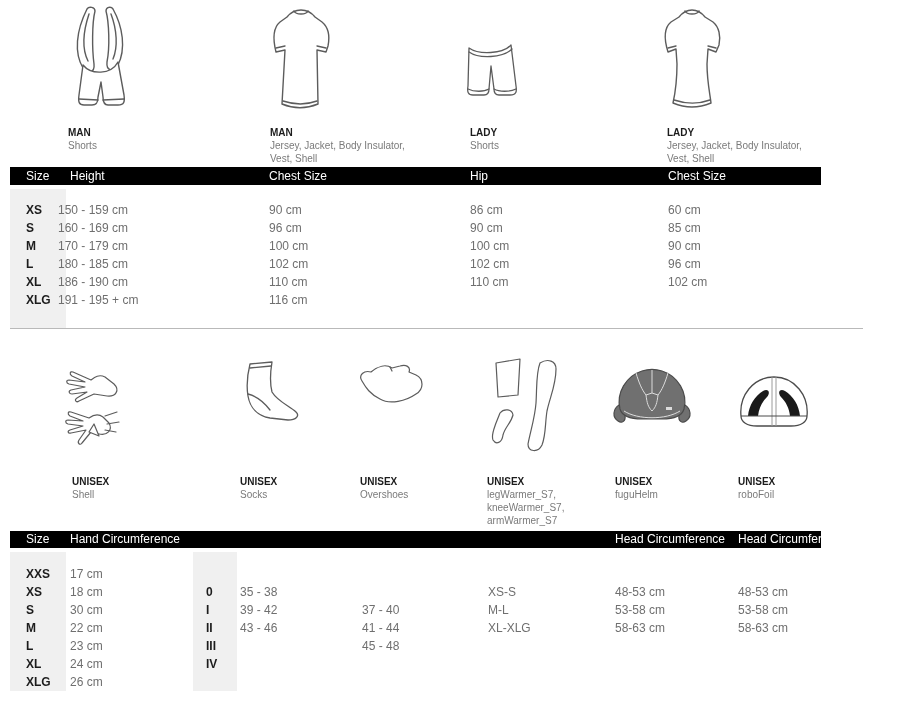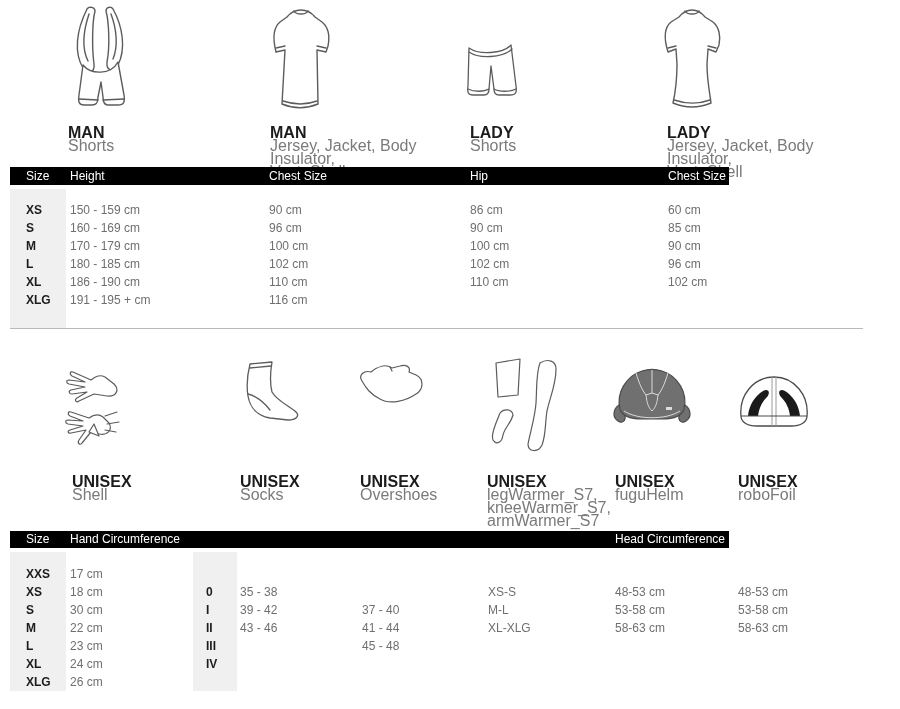--- a/index.html
+++ b/index.html
@@ -1,30 +1,30 @@
 <!DOCTYPE html>
 <html><head>
 <meta charset="utf-8">
 <style>
   html,body{margin:0;padding:0;background:#fff;}
   .page{position:relative;width:900px;height:709px;background:#ffffff;
         font-family:"Liberation Sans", sans-serif;overflow:hidden;}
   .figure{position:absolute;}
-  .plabel{position:absolute;font-size:16px;line-height:13px;}
+  .plabel{position:absolute;font-size:10px;line-height:13px;}
   .gender{font-weight:bold;color:#1c1c1c;}
   .desc{color:#7a7a7a;white-space:pre-line;max-width:182px;}
-  .hbar{position:absolute;left:10px;width:719px;background:#000;}
+  .hbar{position:absolute;left:10px;width:811px;background:#000;}
   .hcell{position:absolute;color:#ffffff;font-size:12px;white-space:nowrap;}
   .graycol{position:absolute;background:#f0f0f0;}
   .sep{position:absolute;height:1px;background:#b9b9b9;}
   .row{position:absolute;left:0;width:900px;height:18px;}
   .cell{position:absolute;font-size:12px;line-height:18px;color:#6f6f6f;white-space:nowrap;}
   .sz{font-weight:bold;color:#1c1c1c;}
   
-  .c1s{left:26px}.c1h{left:70px}.c1c{left:269px}.c1p{left:470px}.c1l{left:668px}
+  .c1s{left:26px}.c1h{left:58px}.c1c{left:269px}.c1p{left:470px}.c1l{left:668px}
   
   .d1{left:26px}.d2{left:70px}.d3{left:206px}.d4{left:240px}
   .d5{left:362px}.d6{left:488px}.d7{left:615px}.d8{left:738px}
   .bar1{top:167px;height:18px;line-height:18px;}
   .bar2{top:531px;height:17px;line-height:17px;}
   .bar1 .hcell{line-height:18px}.bar2 .hcell{line-height:17px}
   svg{display:block}
 </style>
 </head>
 <body>

